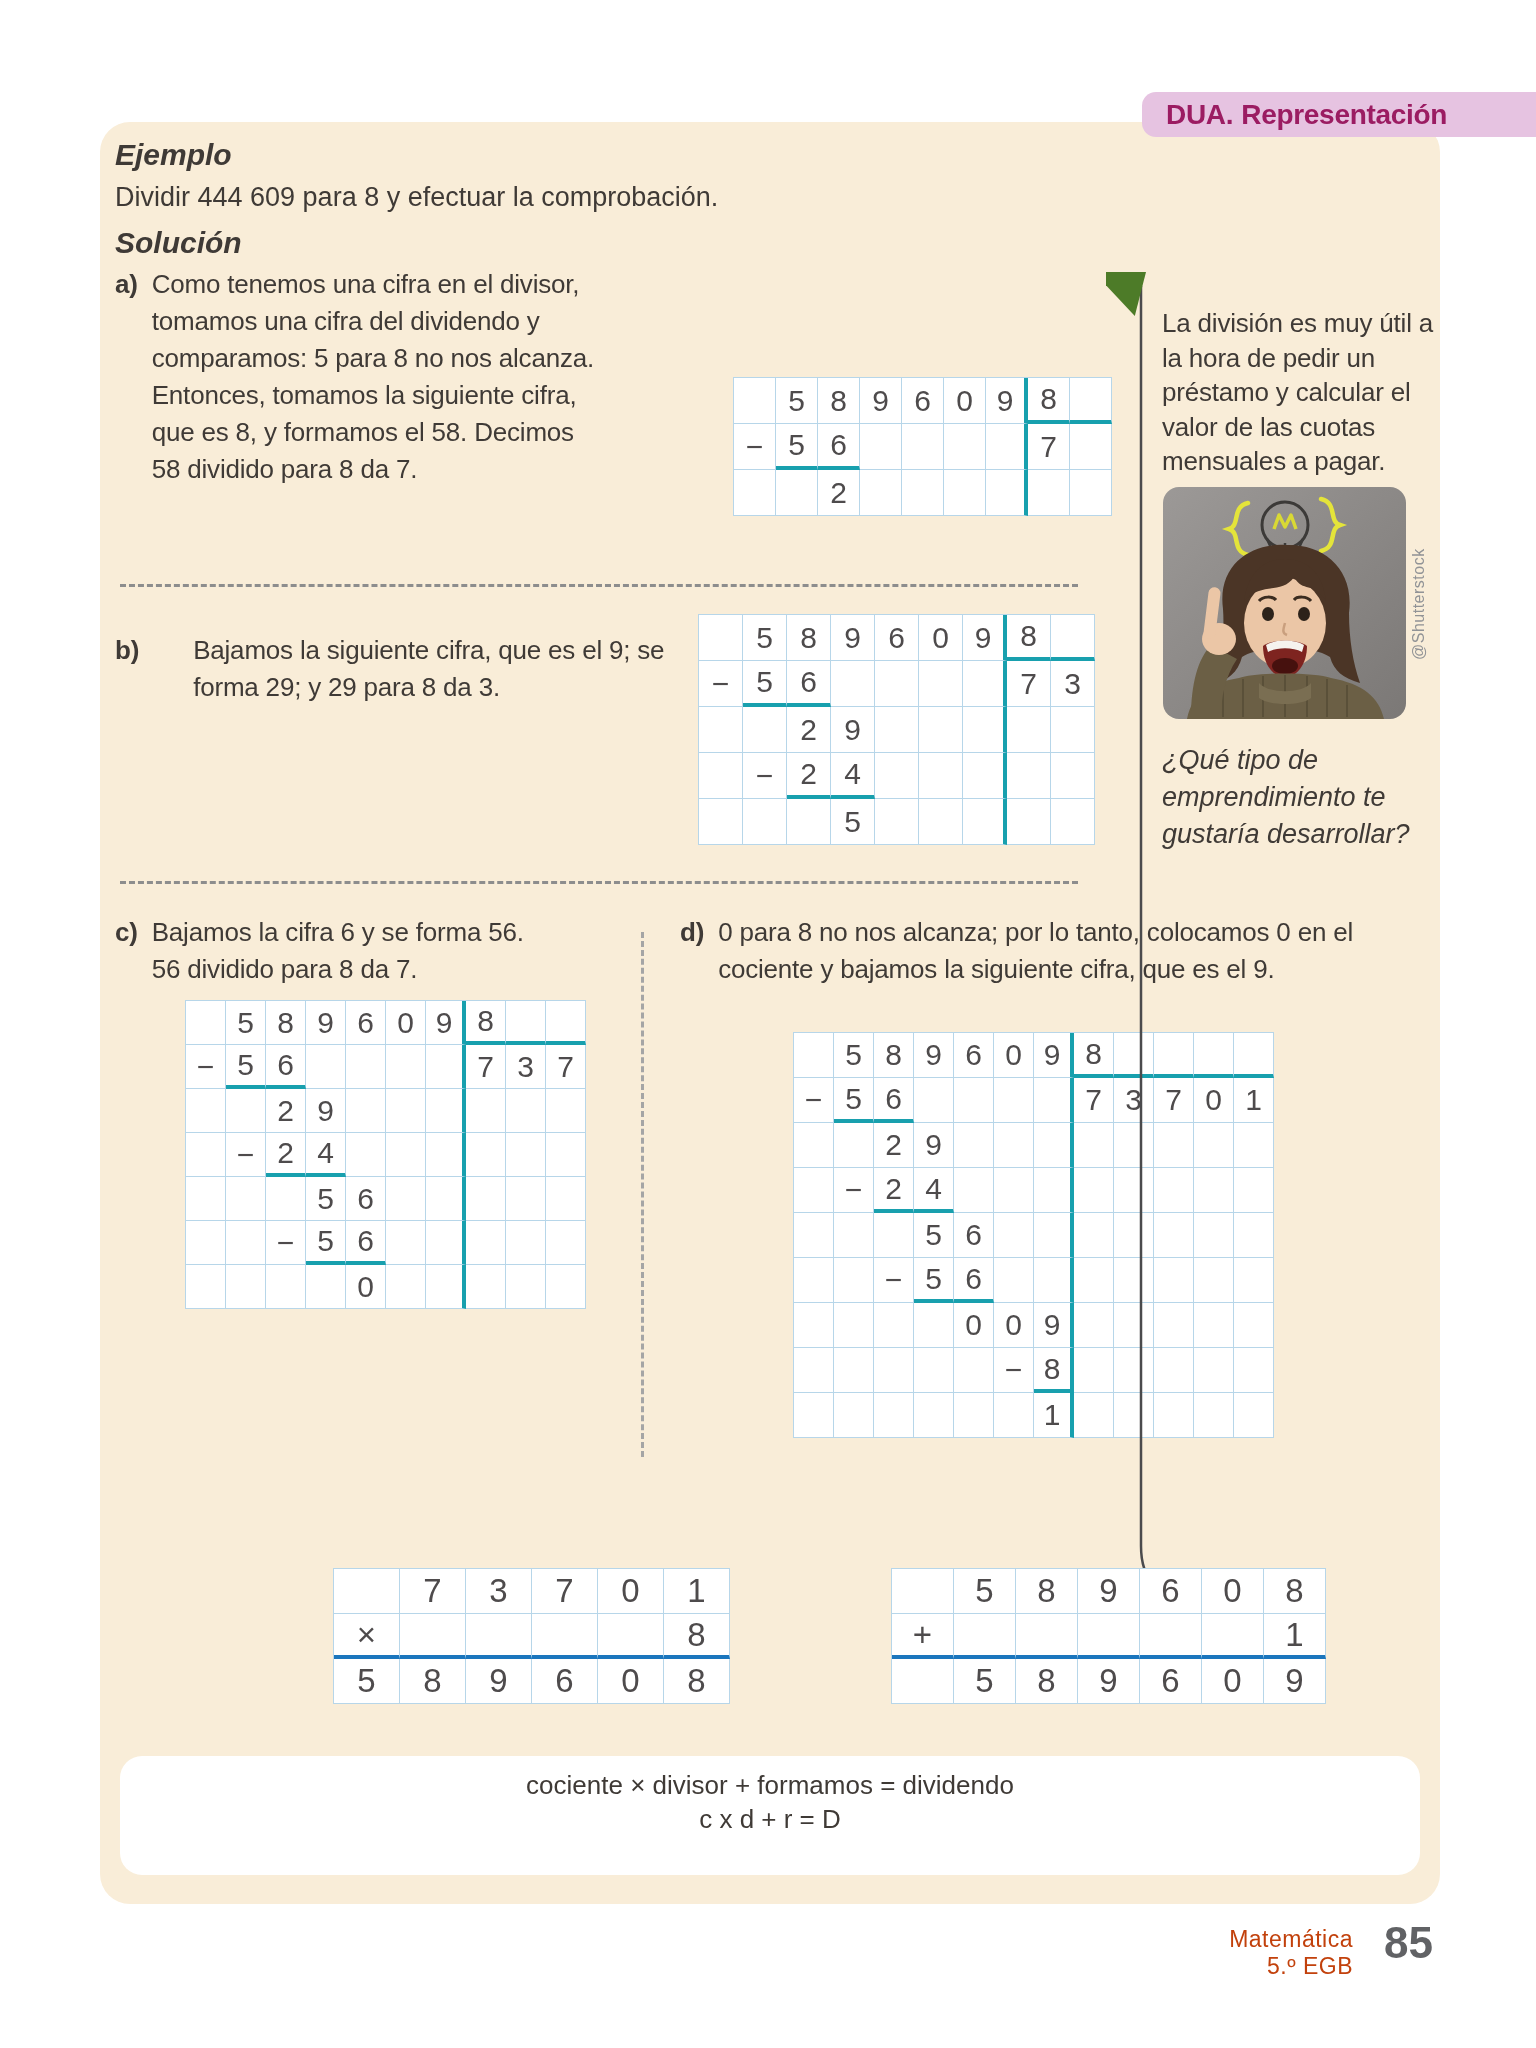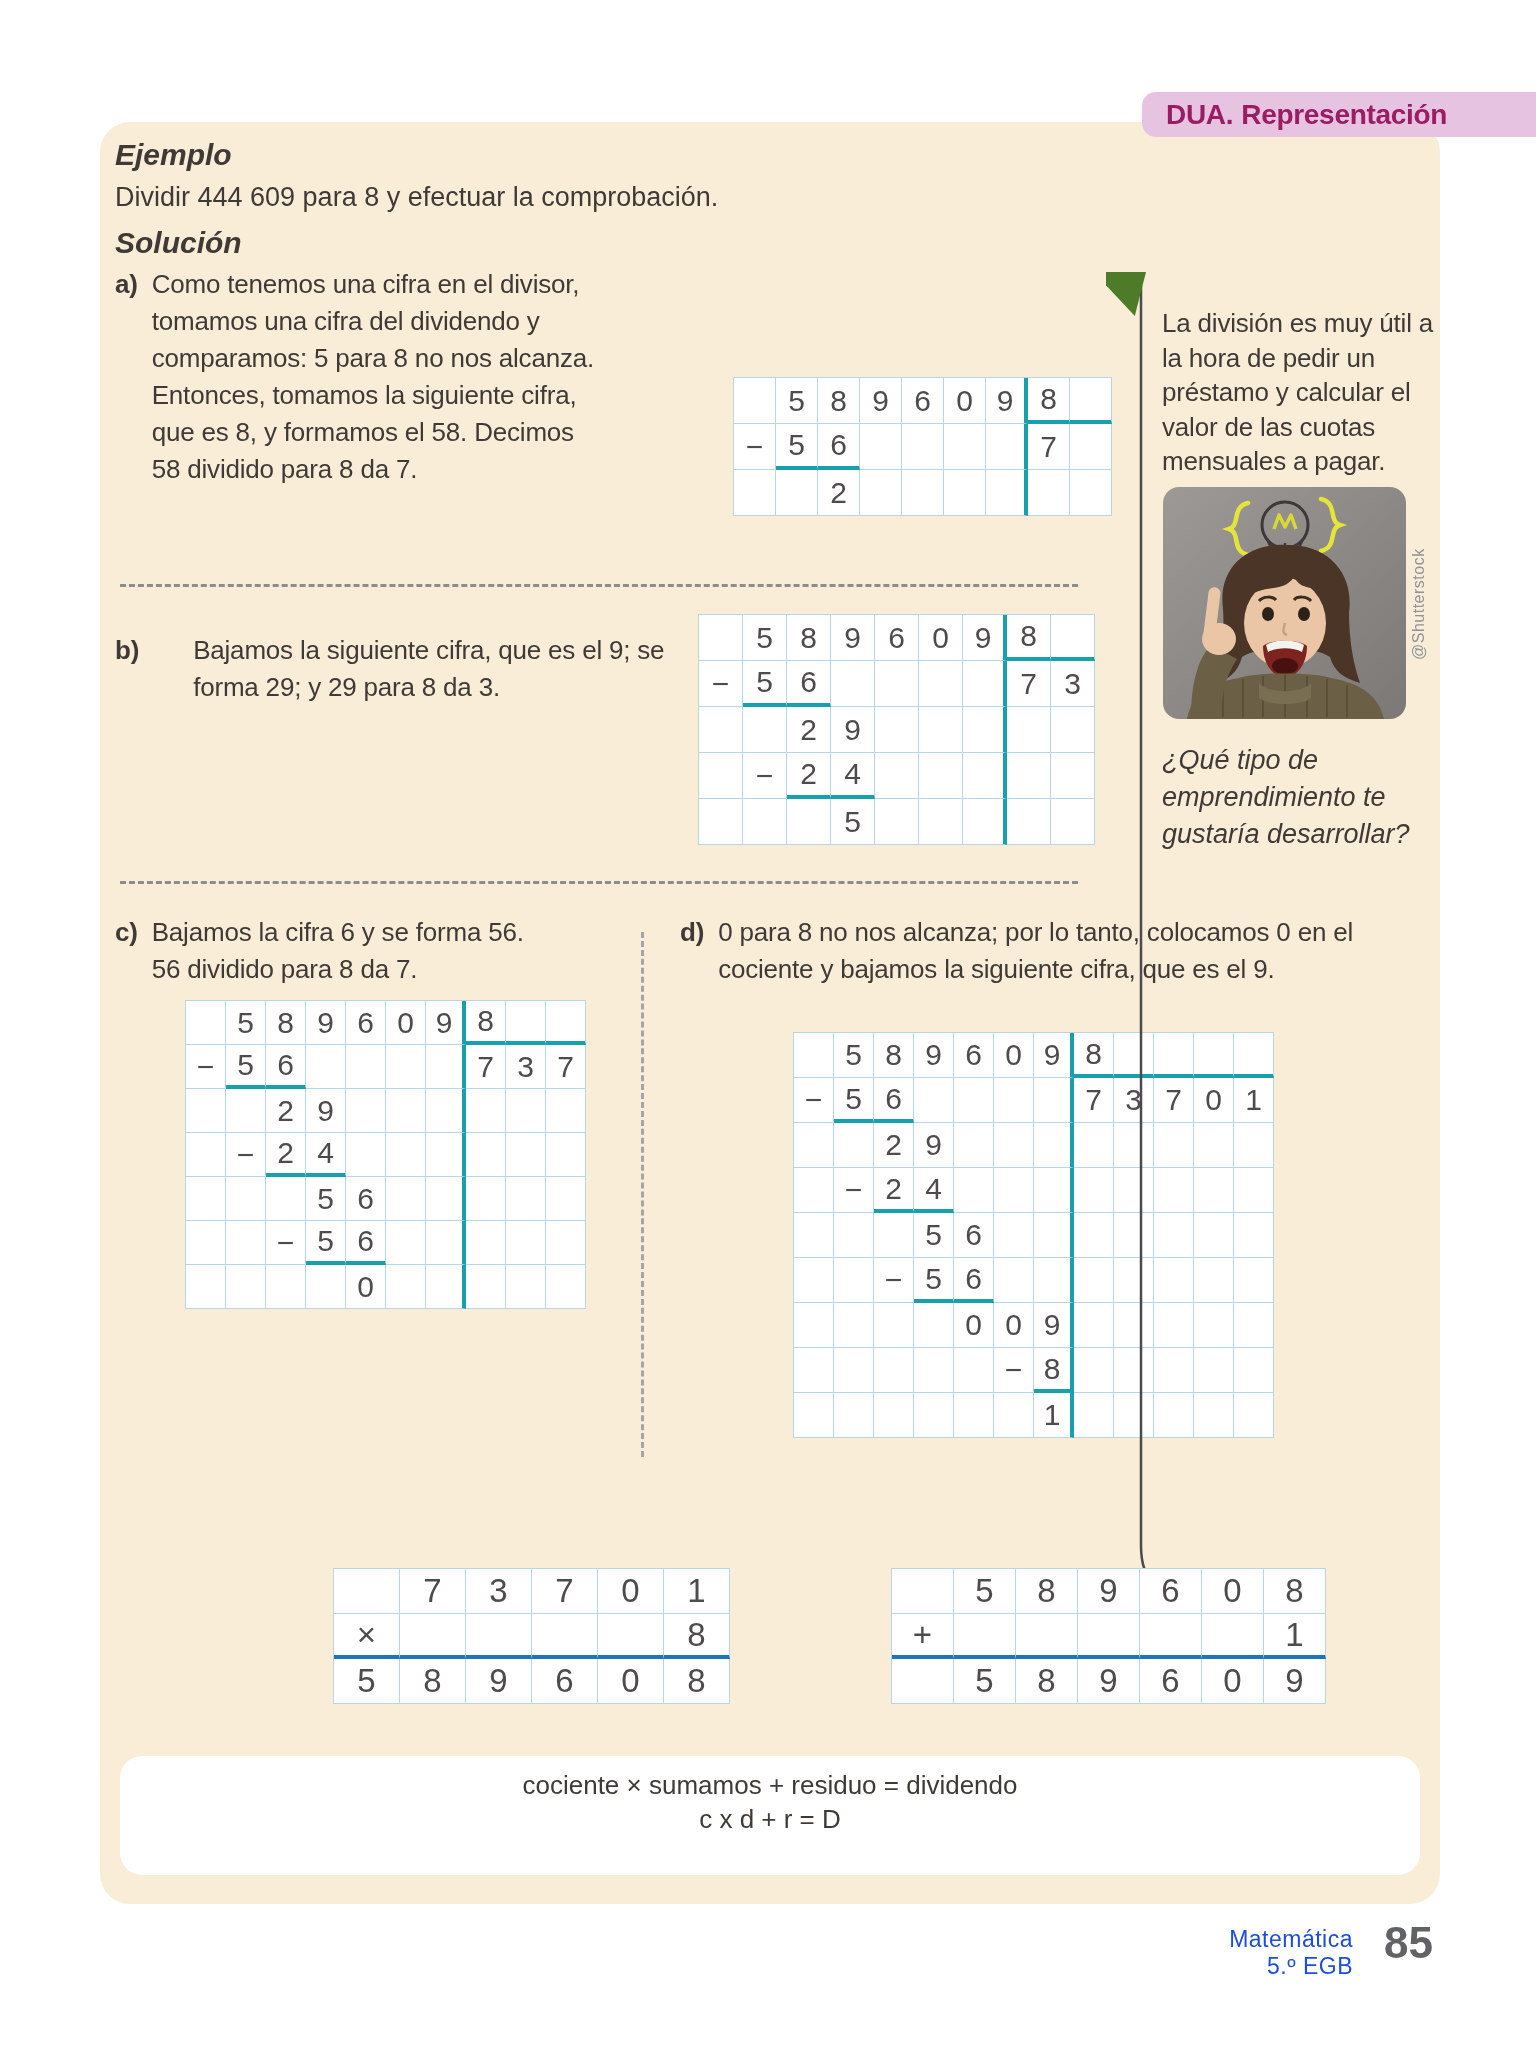--- a/index.html
+++ b/index.html
@@ -53,21 +53,21 @@
   .photo{left:1163px;top:487px;width:243px;height:232px;border-radius:16px;overflow:hidden;}
   .credit{left:1410px;top:660px;width:175px;font-size:16px;color:#919396;transform:rotate(-90deg);
           transform-origin:top left;letter-spacing:0.5px;}
   .side-q{left:1162px;top:742px;width:290px;font-size:27px;line-height:37px;font-style:italic;}
   
   .check-par{left:115px;top:1474px;width:1312px;font-size:29px;line-height:41px;text-align:justify;letter-spacing:-0.2px;}
   
   .check-box{left:120px;top:1756px;width:1300px;height:119px;background:#ffffff;border-radius:22px;
              text-align:center;font-size:26px;line-height:34px;padding-top:12px;box-sizing:border-box;}
   
-  .footer-txt{left:1140px;top:1926px;width:213px;text-align:right;font-size:23px;line-height:27px;color:#1d4ed8;letter-spacing:0.5px;}
+  .footer-txt{left:1140px;top:1926px;width:213px;text-align:right;font-size:23px;line-height:27px;color:#c2410c;letter-spacing:0.5px;}
   .footer-num{left:1384px;top:1918px;font-size:44px;font-weight:800;color:#616265;}
   svg.overlay{left:0;top:0;pointer-events:none;}
 </style>
 </head>
 <body>
 
 <div class="page">
 
   <div class="abs panel"></div>
 
@@ -453,21 +453,21 @@
       <div class="cell" style="height: 45px;"></div>
       <div class="cell" style="height: 45px;">5</div>
       <div class="cell" style="height: 45px;">8</div>
       <div class="cell" style="height: 45px;">9</div>
       <div class="cell" style="height: 45px;">6</div>
       <div class="cell" style="height: 45px;">0</div>
       <div class="cell" style="height: 45px;">9</div>
     </div>
 
   <div class="abs check-box">
-    <div>cociente × sumamos + residuo = dividendo</div>
+    <div>cociente × divisor + formamos = dividendo</div>
     <div>c x d + r = D</div>
   </div>
 
   <div class="abs footer-txt">
     <div>Matemática</div>
     <div>5.º EGB</div>
   </div>
   <div class="abs footer-num">85</div>
 
 </div>

